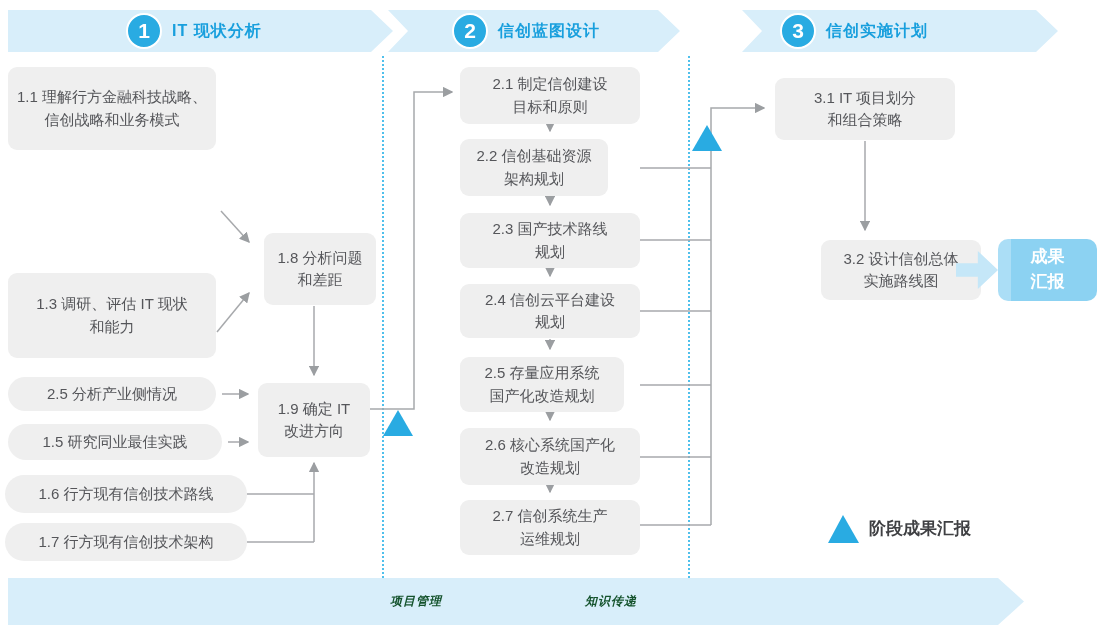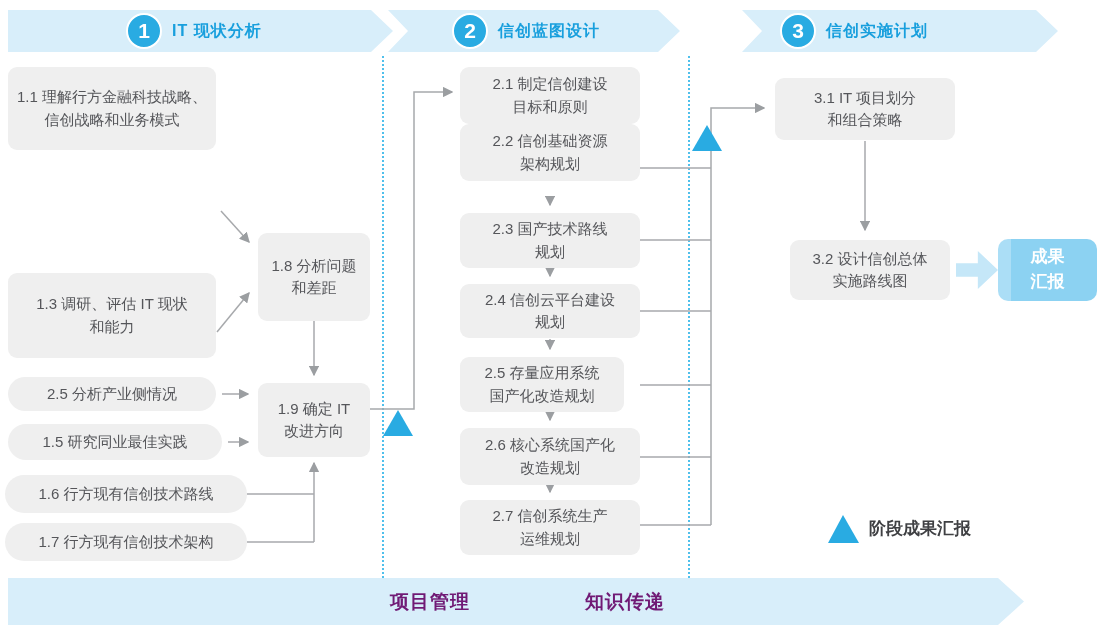--- a/index.html
+++ b/index.html
@@ -43,21 +43,21 @@
     position:absolute; left:956px; top:251px; width:42px; height:38px; background:#c5e7f8;
     clip-path:polygon(0 32%, 52% 32%, 52% 0, 100% 50%, 52% 100%, 52% 68%, 0 68%);
   }
   
   .footerbar {
     position:absolute; left:8px; top:578px; width:1016px; height:47px; background:#d8eefa;
     clip-path:polygon(0 0, calc(100% - 26px) 0, 100% 50%, calc(100% - 26px) 100%, 0 100%);
   }
   .footlabel {
     position:absolute; top:0; height:100%; display:flex; align-items:center;
-    color:#701a75; font-weight:bold; font-size:19px; letter-spacing:1px; white-space:nowrap;
+    color:#14532d; font-weight:bold; font-size:12px; letter-spacing:1px; white-space:nowrap;font-style:italic;
   }
   #fl1 { left:390px; } #fl2 { left:585px; }
   
   .legend-label { position:absolute; left:869px; top:517px; font-size:17px; font-weight:bold; color:#3f4043; white-space:nowrap; }
   
   svg.overlay { position:absolute; left:0; top:0; pointer-events:none; }
 </style>
 </head>
 <body>
 
@@ -128,34 +128,34 @@
   </div>
   <div class="node pill" style="left:8px;top:424px;width:214px;height:36px">
     <div>1.5 研究同业最佳实践</div>
   </div>
   <div class="node pill" style="left:5px;top:475px;width:242px;height:38px">
     <div>1.6 行方现有信创技术路线</div>
   </div>
   <div class="node pill" style="left:5px;top:523px;width:242px;height:38px">
     <div>1.7 行方现有信创技术架构</div>
   </div>
-  <div class="node" style="left:258px;top:233px;width:112px;height:88px">
+  <div class="node" style="left:264px;top:233px;width:112px;height:72px">
     <div>1.8 分析问题</div>
     <div>和差距</div>
   </div>
   <div class="node" style="left:258px;top:383px;width:112px;height:74px">
     <div>1.9 确定 IT</div>
     <div>改进方向</div>
   </div>
 
   <div class="node" style="left:460px;top:67px;width:180px;height:57px">
     <div>2.1 制定信创建设</div>
     <div>目标和原则</div>
   </div>
-  <div class="node" style="left:460px;top:124px;width:180px;height:57px">
+  <div class="node" style="left:460px;top:139px;width:148px;height:57px">
     <div>2.2 信创基础资源</div>
     <div>架构规划</div>
   </div>
   <div class="node" style="left:460px;top:213px;width:180px;height:55px">
     <div>2.3 国产技术路线</div>
     <div>规划</div>
   </div>
   <div class="node" style="left:460px;top:284px;width:180px;height:54px">
     <div>2.4 信创云平台建设</div>
     <div>规划</div>
@@ -170,21 +170,21 @@
   </div>
   <div class="node" style="left:460px;top:500px;width:180px;height:55px">
     <div>2.7 信创系统生产</div>
     <div>运维规划</div>
   </div>
 
   <div class="node" style="left:775px;top:78px;width:180px;height:62px">
     <div>3.1 IT 项目划分</div>
     <div>和组合策略</div>
   </div>
-  <div class="node" style="left:790px;top:240px;width:160px;height:60px">
+  <div class="node" style="left:821px;top:240px;width:160px;height:60px">
     <div>3.2 设计信创总体</div>
     <div>实施路线图</div>
   </div>
 
   <div class="bigarrow"></div>
   <div class="result">
     <div>成果</div>
     <div>汇报</div>
   </div>
 

